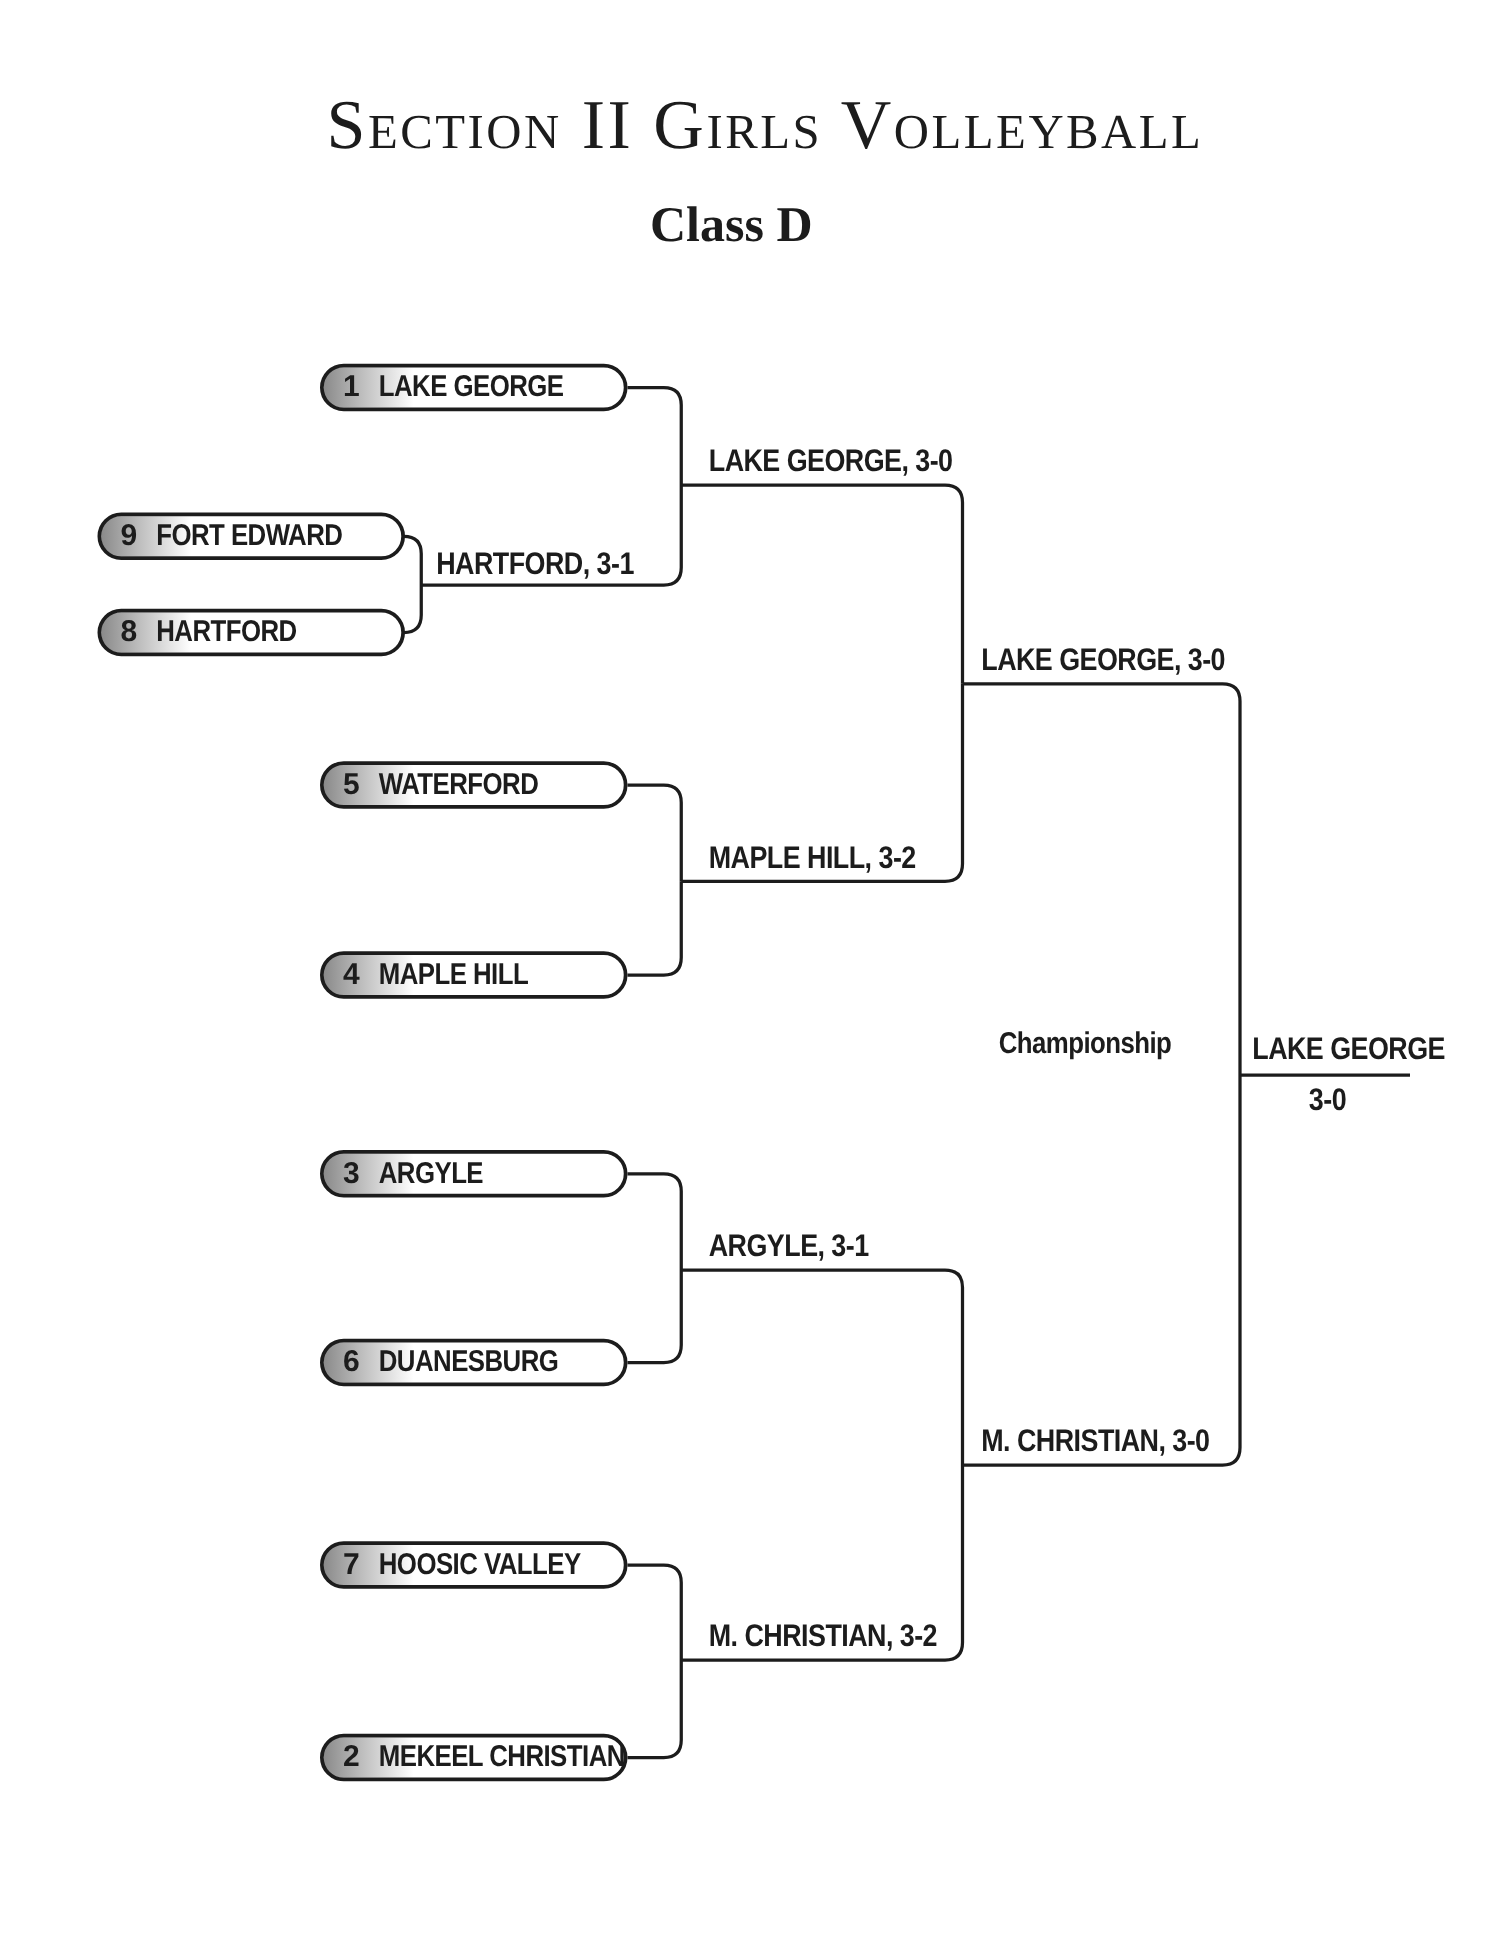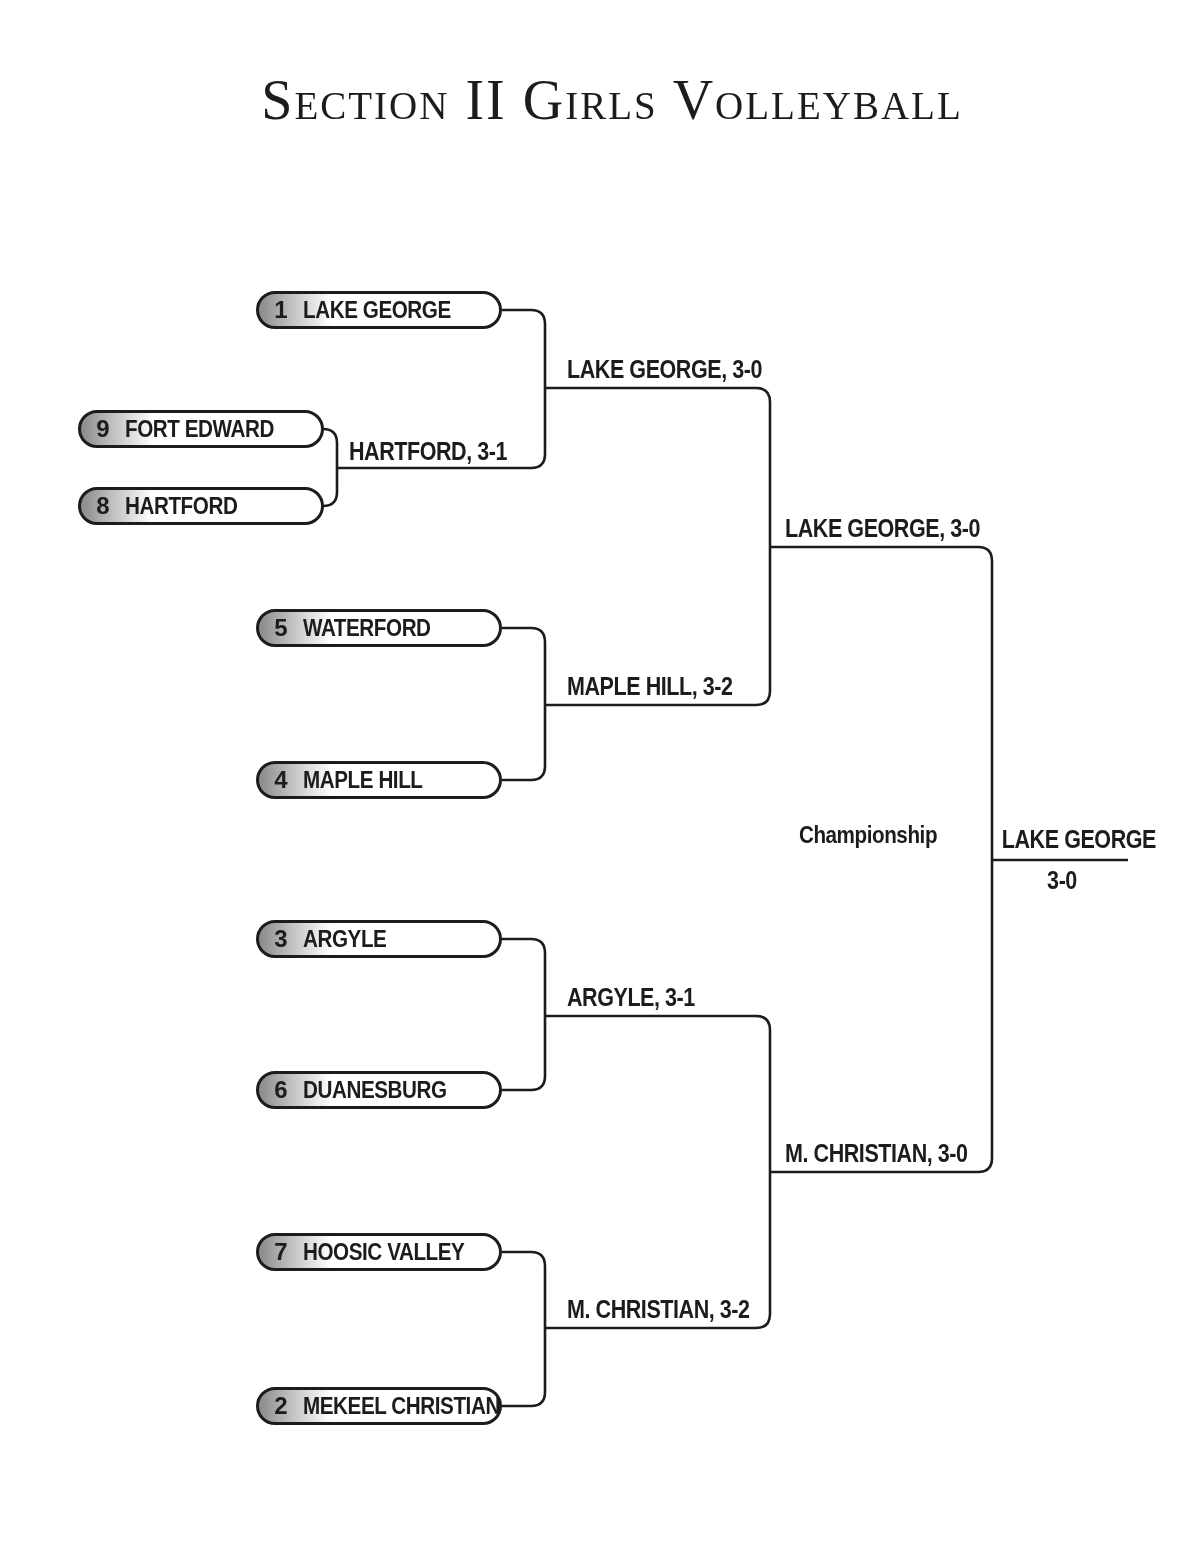--- a/index.html
+++ b/index.html
@@ -46,20 +46,21 @@
   .center-label {
     text-align:center; transform-origin:center bottom;
   }
 </style>
 </head>
 <body>
 
 <div class="page">
 
   <h1 class="title">Section II Girls Volleyball</h1>
+  <h2 class="subtitle">Class D</h2>
 
   <svg class="lines" width="1200" height="1554" viewBox="0 0 1200 1554" fill="none" stroke="#1c1c1c" stroke-width="2.6">
 
     <path d="M 502 310 H 531 Q 545 310 545 324 V 388"></path>
     <path d="M 323 429 Q 337 429 337 443 V 468"></path>
     <path d="M 323 506 Q 337 506 337 492 V 468"></path>
     <path d="M 337 468 H 531 Q 545 468 545 454 V 388"></path>
     <path d="M 545 388 H 756 Q 770 388 770 402 V 547"></path>
     <path d="M 502 628 H 531 Q 545 628 545 642 V 705"></path>
     <path d="M 502 780 H 531 Q 545 780 545 766 V 705"></path>

